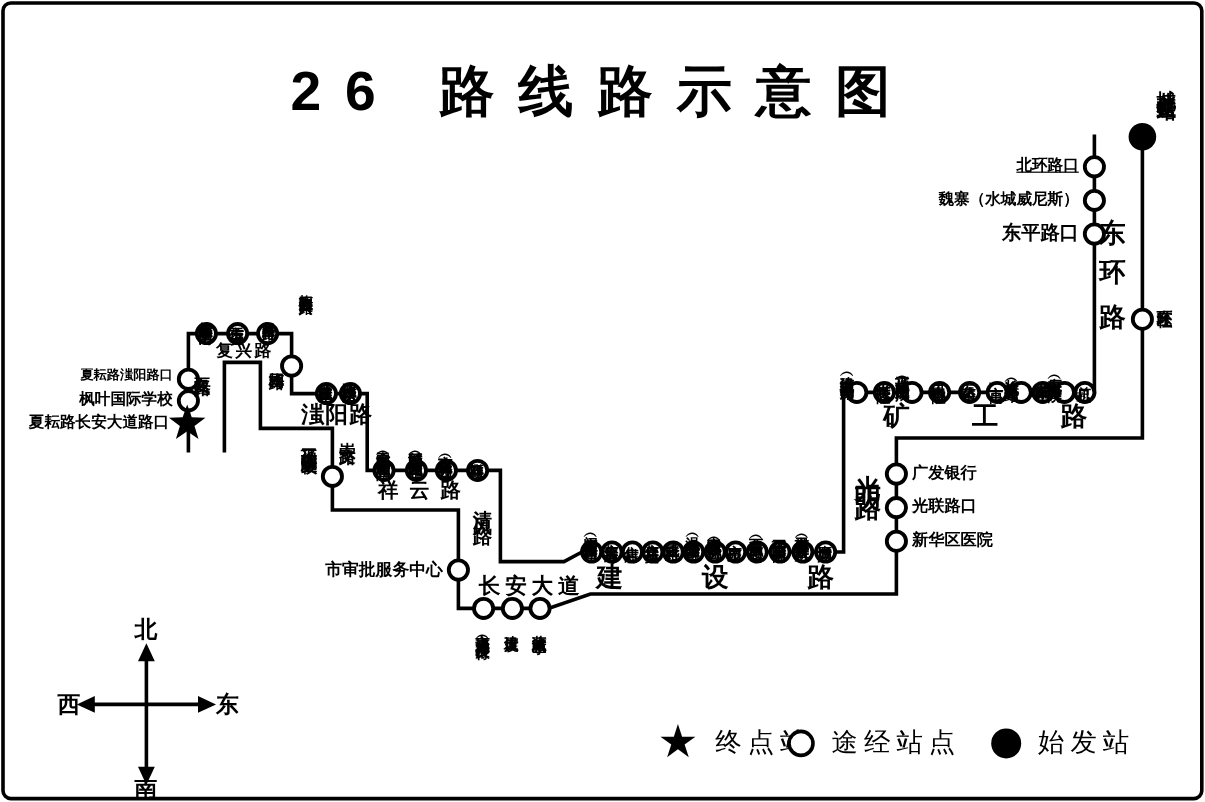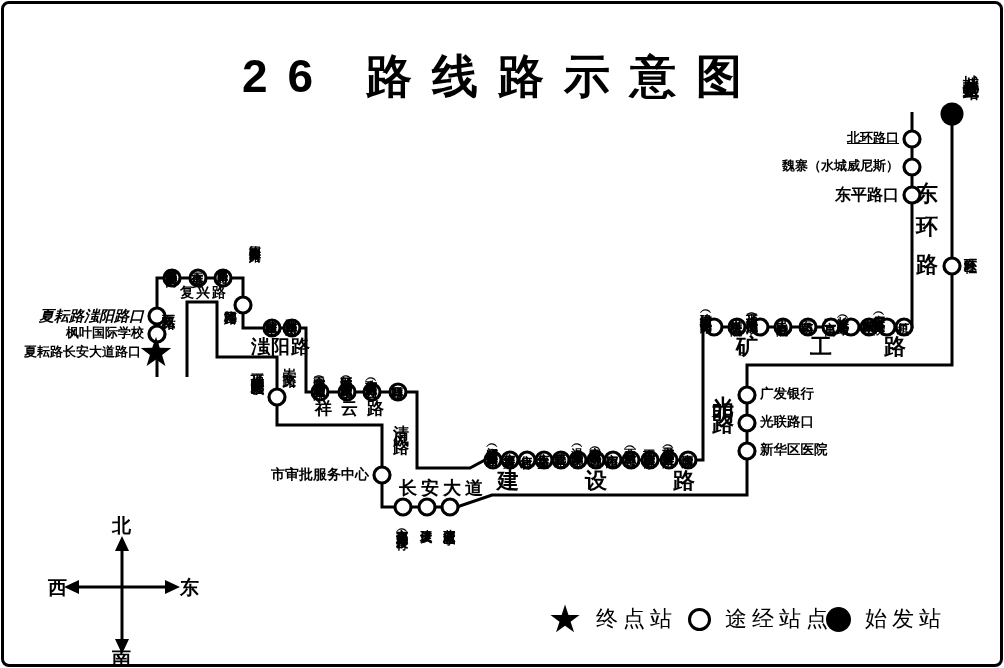--- a/index.html
+++ b/index.html
@@ -126,21 +126,21 @@
     <div class="v-label" style="font-size: 12px; left: 391.28px; bottom: 288px;">祥顺路口</div>
     <div class="v-label" style="font-size: 12px; left: 365.28px; bottom: 288px;">市政大厦（祥云公园）</div>
     <div class="v-label" style="font-size: 12px; left: 340.28px; bottom: 288px;">新城区管委会（湖光花园小区）</div>
     <div class="v-label" style="font-size: 12px; left: 313.28px; bottom: 288px;">金玉花园小区（新城平和医院）</div>
     <div class="v-label" style="font-size: 12px; left: 285.28px; bottom: 352px;">滍阳路崇文路口</div>
     <div class="v-label" style="font-size: 12px; left: 265.28px; bottom: 352px;">建业桂园小区</div>
     <div class="v-label" style="font-size: 12px; left: 249px; top: 236px;">梅园路复兴路口</div>
     <div class="v-label" style="font-size: 11px; left: 216.84px; bottom: 402px;">复兴路翠竹路口</div>
     <div class="v-label" style="font-size: 12px; left: 191.28px; bottom: 402px;">市工信委</div>
     <div class="v-label" style="font-size: 12px; left: 165.28px; bottom: 402px;">德馨园小区南门</div>
-    <div class="h-label" style="font-size: 15px; right: 860px; top: 308.46px; font-style: italic;">夏耘路滍阳路口</div>
+    <div class="h-label" style="font-size: 11px; right: 860px; top: 308.46px;">夏耘路滍阳路口</div>
     <div class="h-label" style="font-size: 13px; right: 860px; top: 326.46px;">枫叶国际学校</div>
     <div class="v-label" style="font-size: 13px; left: 964px; top: 247px;">东环社区</div>
     <div class="h-label" style="font-size: 13.5px; left: 760px; top: 387.17px;">广发银行</div>
     <div class="h-label" style="font-size: 13.5px; left: 760px; top: 415.17px;">光联路口</div>
     <div class="h-label" style="font-size: 13.5px; left: 760px; top: 443.17px;">新华区医院</div>
     <div class="v-label" style="font-size: 12px; left: 443.28px; top: 519px;">蓝湾新城小区</div>
     <div class="v-label" style="font-size: 12px; left: 420.28px; top: 519px;">建设大厦</div>
     <div class="v-label" style="font-size: 12px; left: 396.28px; top: 519px;">市交通运输局（广发银行）</div>
     <div class="h-label" style="font-size: 14px; right: 635px; top: 466.88px;">市审批服务中心</div>
     <div class="v-label" style="font-size: 13.5px; left: 250.5px; top: 363px;">平顶山学院崇文校区</div>
@@ -159,21 +159,21 @@
     <div class="road-label vert" style="left: 712px; top: 378px; font-size: 22px; letter-spacing: 8px;">光明路</div>
     <div class="road-label vert" style="left: 916px; top: 163px; font-size: 22px; letter-spacing: 36px;">东环路</div>
   </div>
 
 <div id="legend">
   <div class="legend-item" style="left: 548px;">
     <span class="legend-sym star">★</span>
     <span class="legend-label">终点站</span>
   </div>
 
-  <div class="legend-item" style="left: 688px; text-align: center;">
+  <div class="legend-item" style="left: 656px; text-align: center;">
     <span class="legend-sym circle"></span>
     <span class="legend-label">途经站点</span>
   </div>
 
   <div class="legend-item" style="left: 826px;">
     <span class="legend-sym filled"></span>
     <span class="legend-label">始发站</span>
   </div>
 </div>
 

